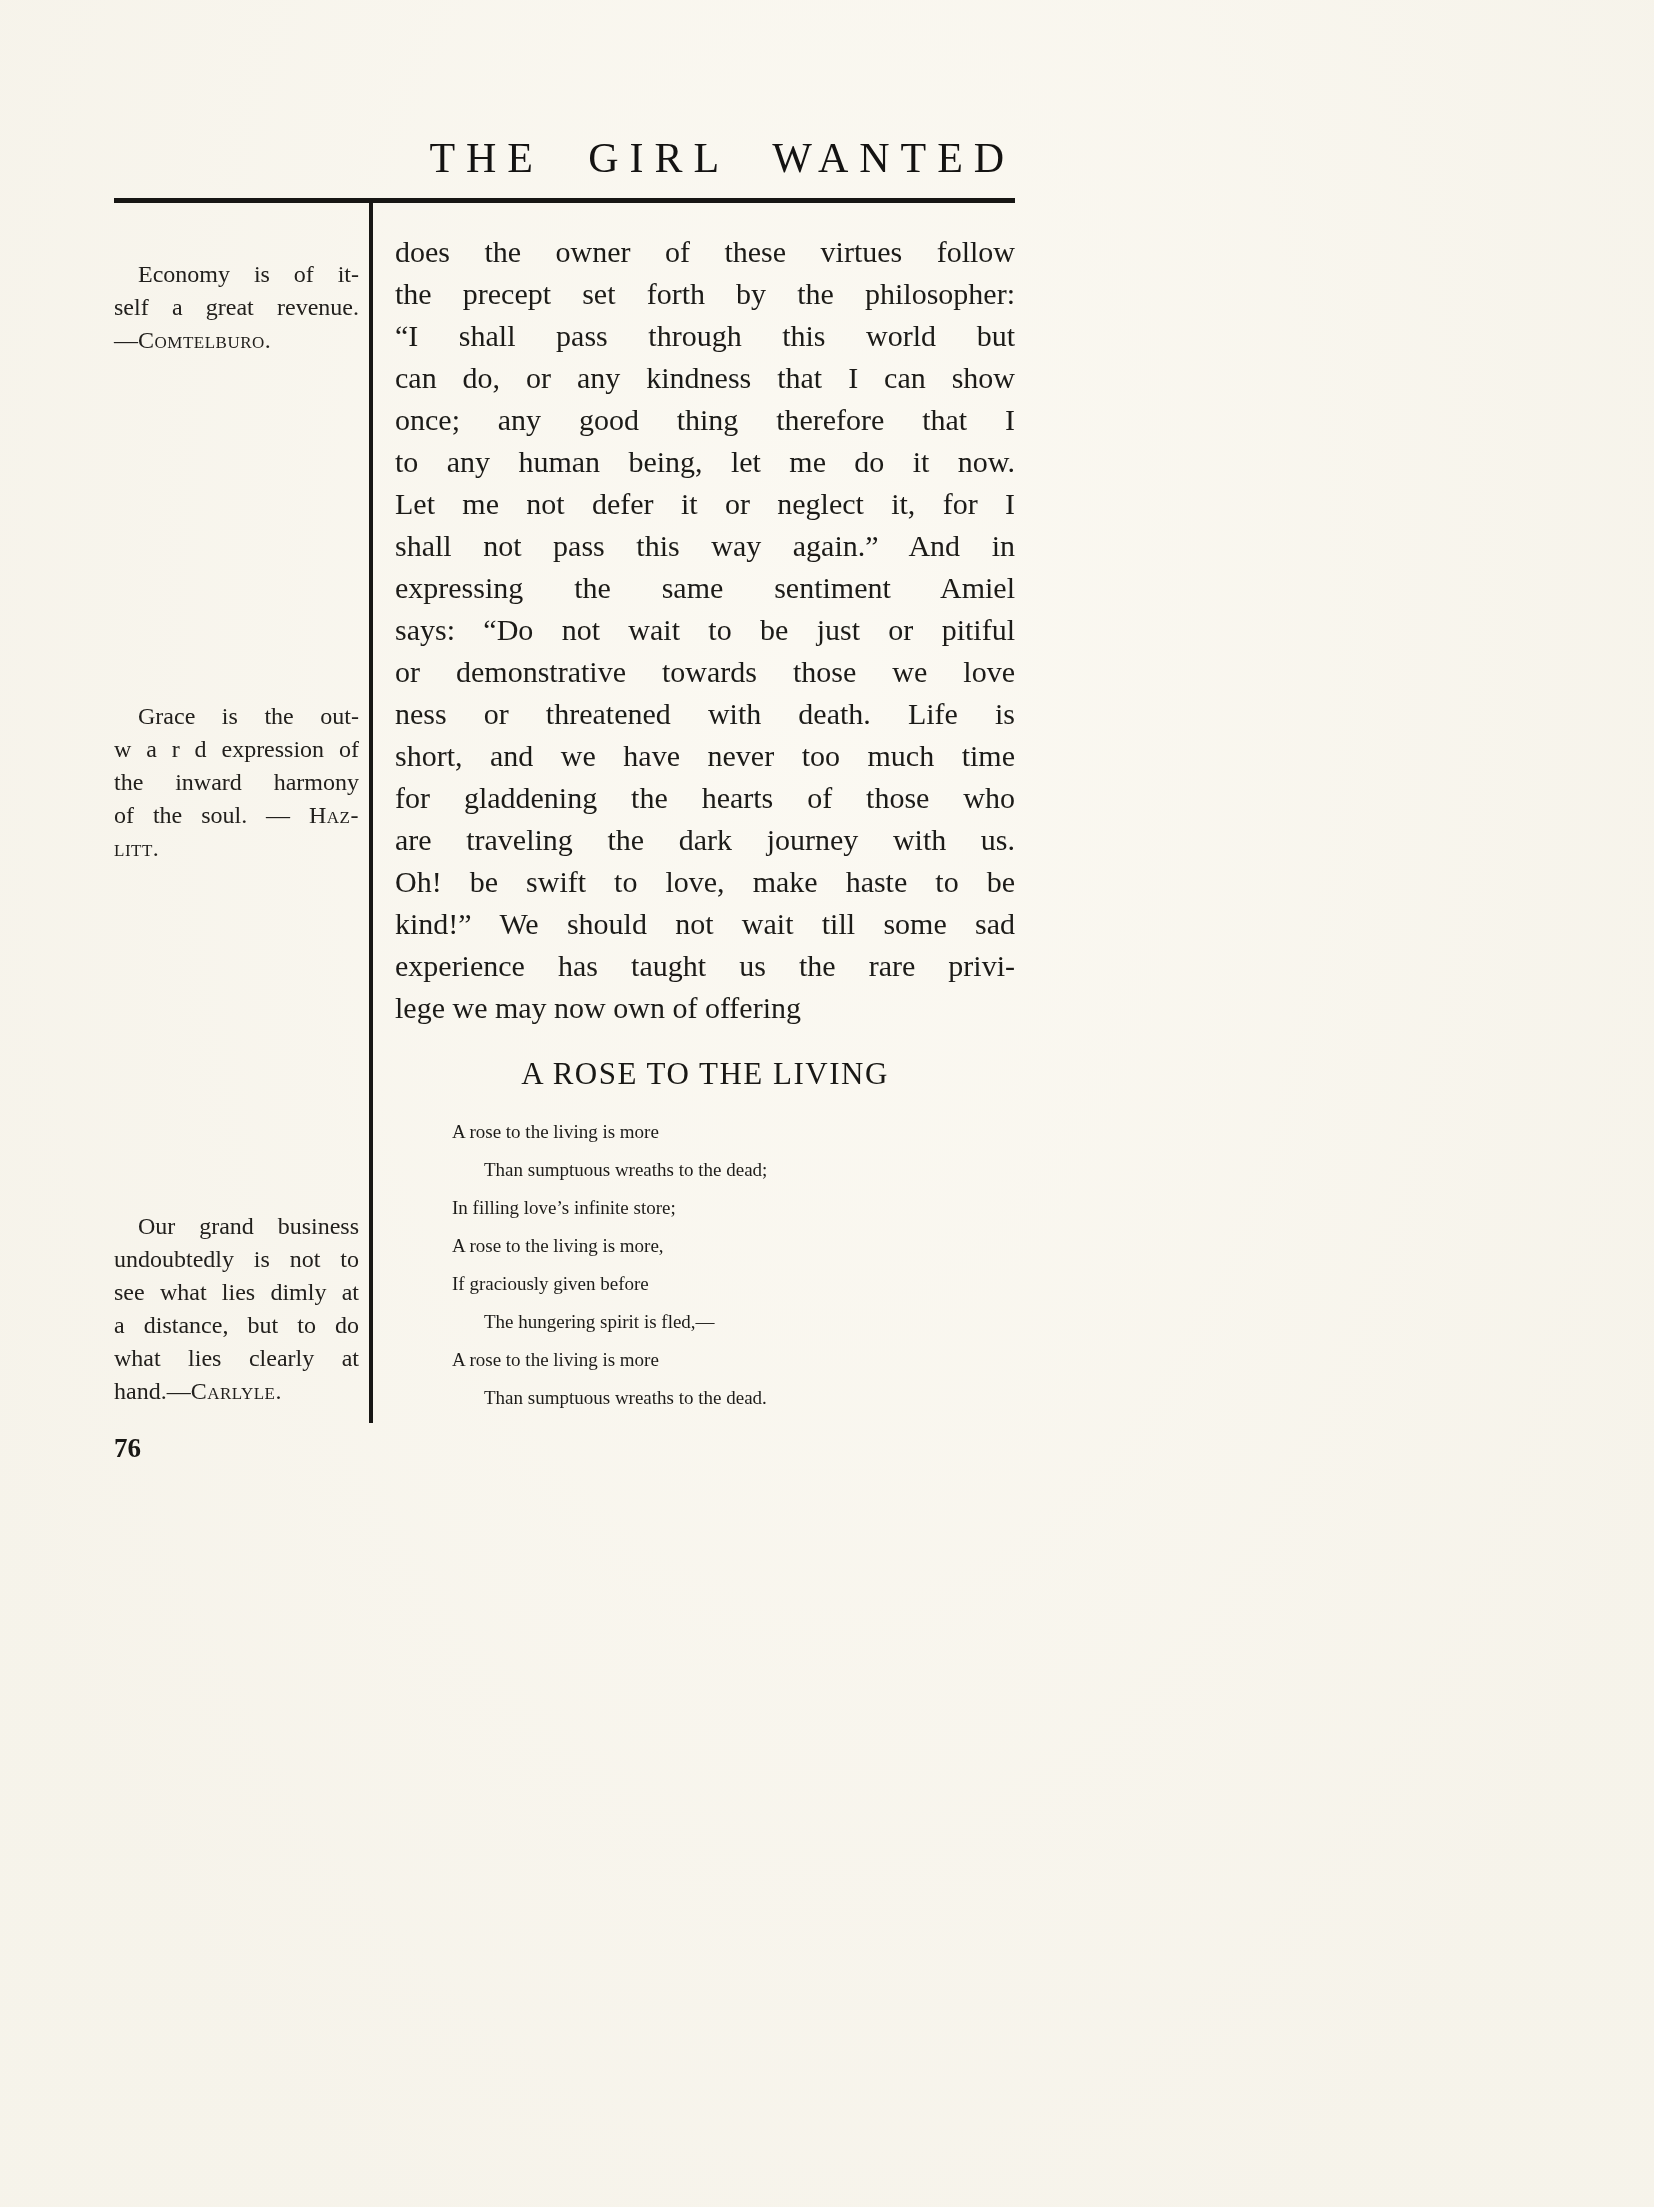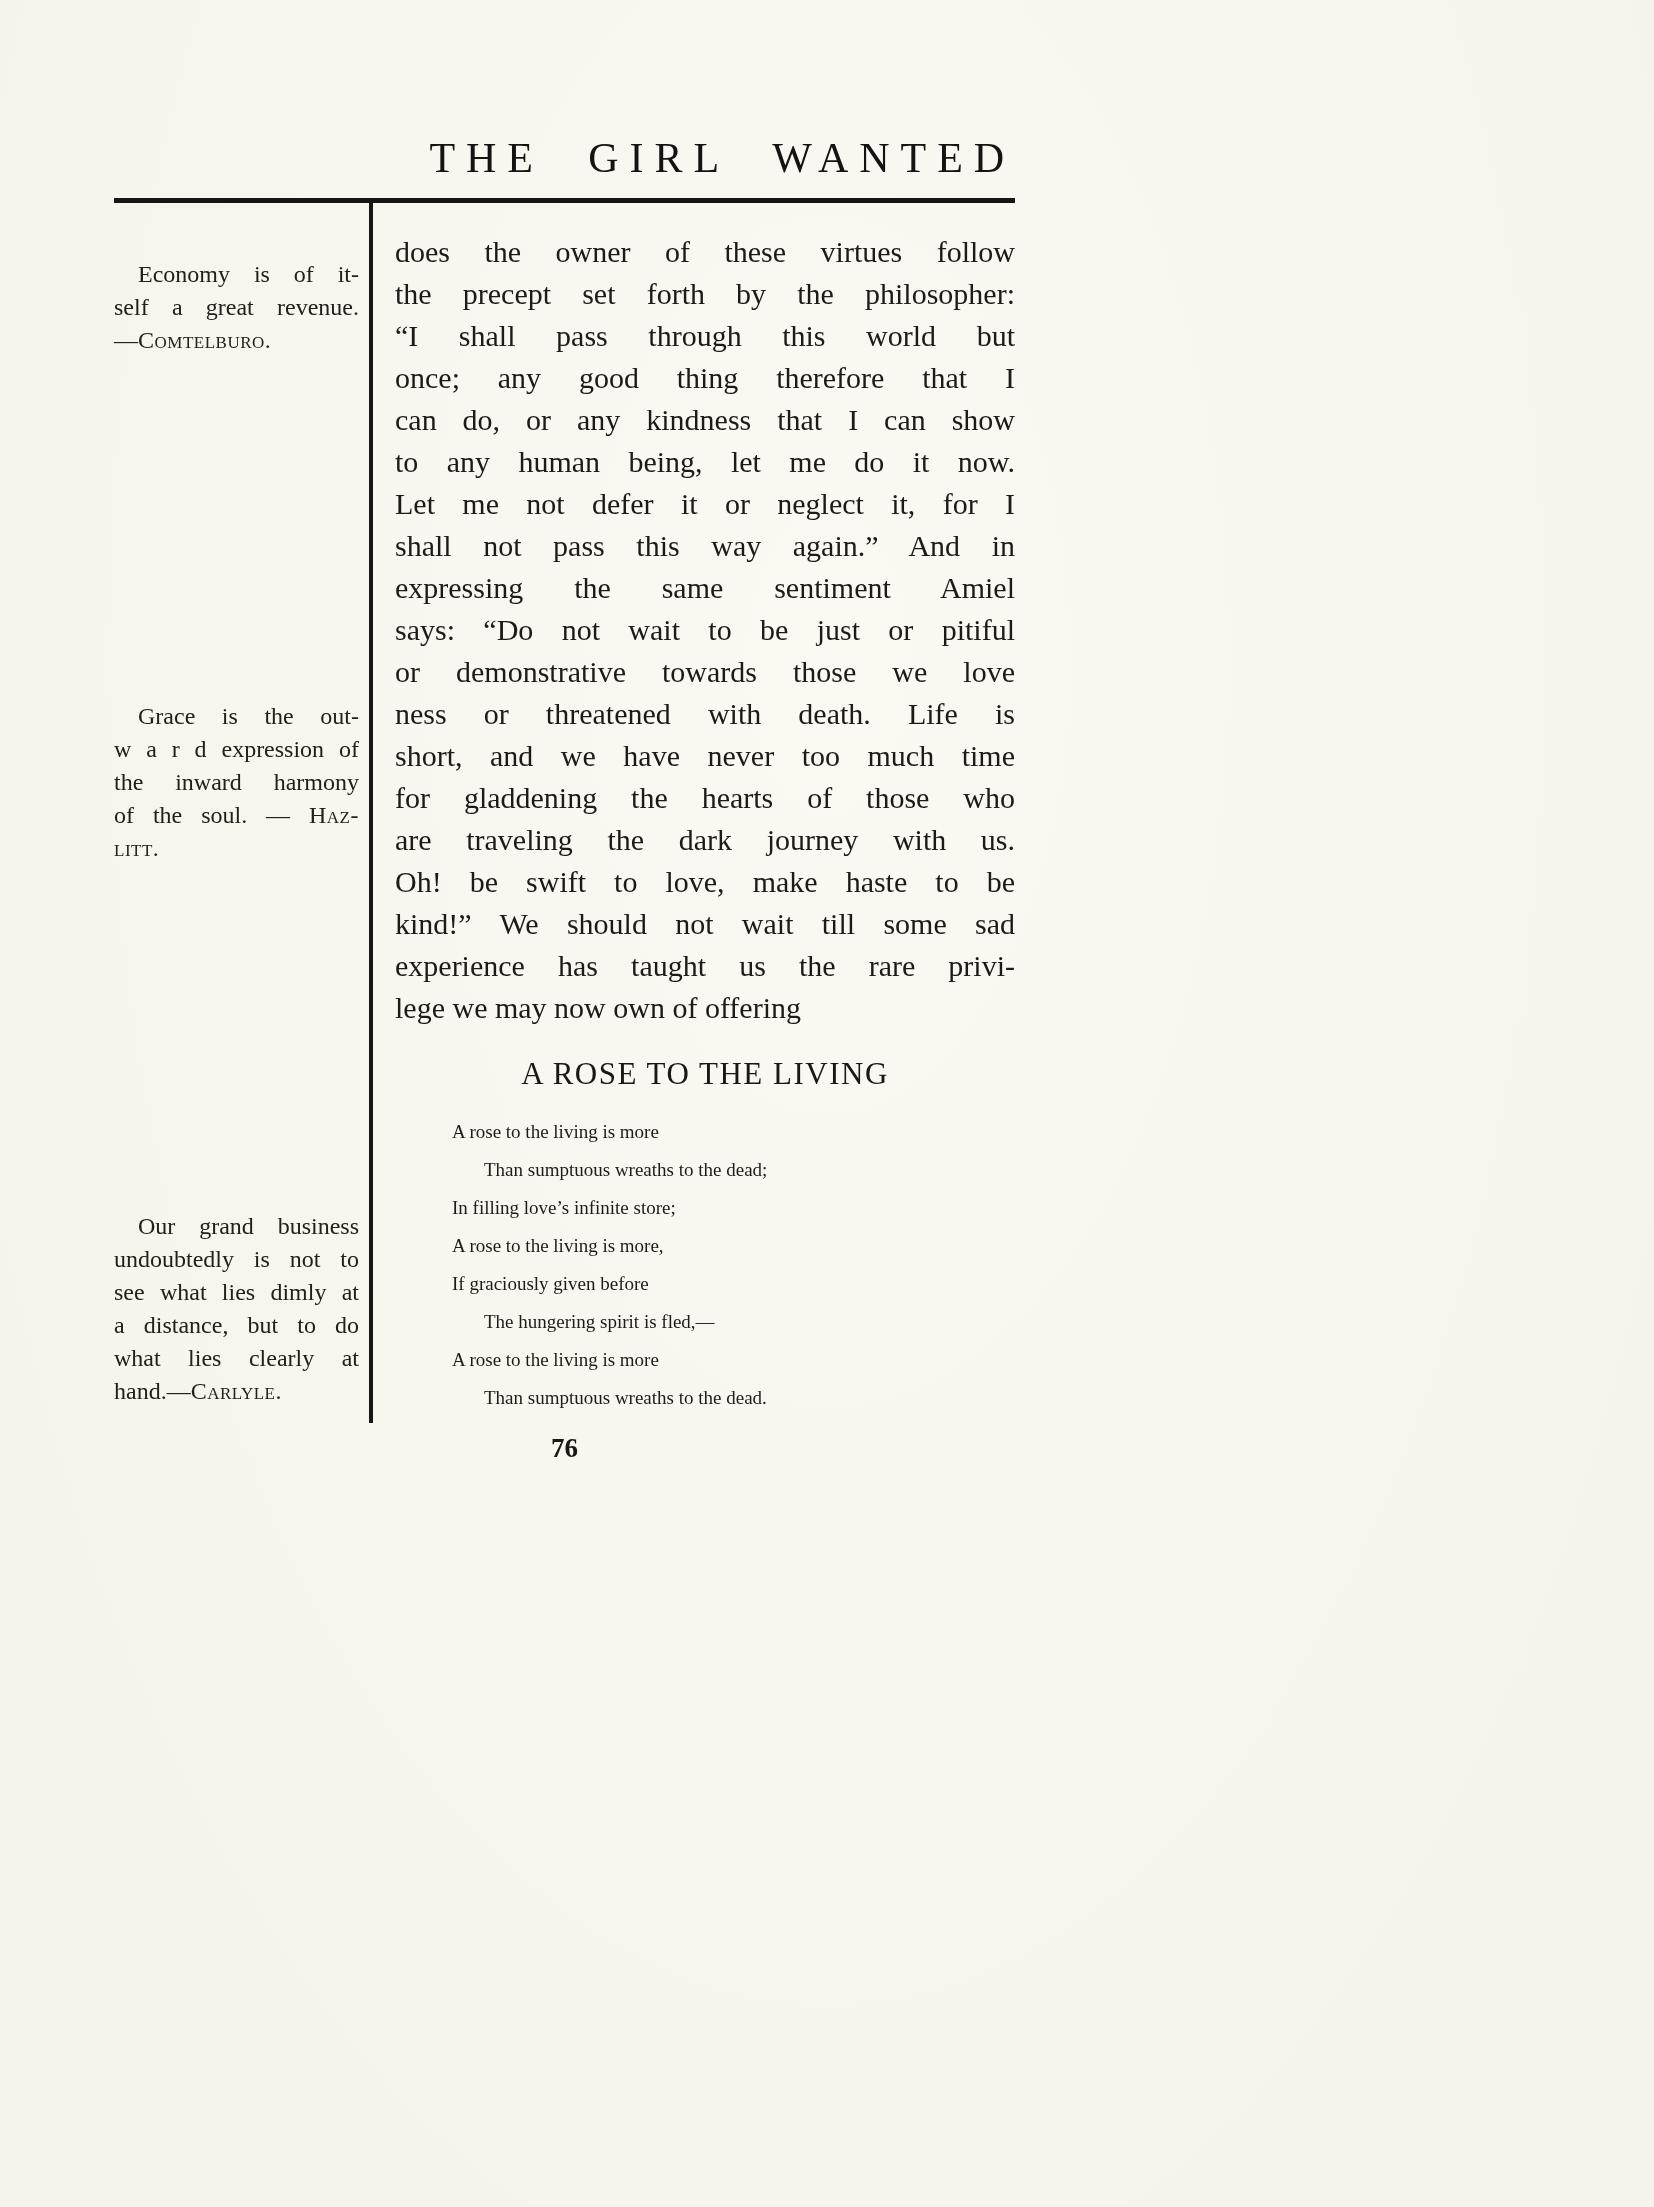--- a/index.html
+++ b/index.html
@@ -95,21 +95,21 @@
     margin-left: 57px;
     font-size: 19px;
     line-height: 38px;
     color: #1d1c19;
   }
   .poem .poem-line.indent {
     padding-left: 32px;
   }
   .page-number {
     margin-top: 10px;
-    text-align: center;
+    text-align: left;
     font-size: 27px;
     font-weight: bold;
     color: #191815;
   }
 </style>
 </head>
 <body>
 
 <div class="page">
   <div class="content">
@@ -147,22 +147,22 @@
       </div>
 
       <div class="divider"></div>
 
       <div class="main-col">
 
         <div class="body-text">
           <div class="bline j">does the owner of these virtues follow</div>
           <div class="bline j">the precept set forth by the philosopher:</div>
           <div class="bline j">“I shall pass through this world but</div>
+          <div class="bline j">can do, or any kindness that I can show</div>
           <div class="bline j">once; any good thing therefore that I</div>
-          <div class="bline j">can do, or any kindness that I can show</div>
           <div class="bline j">to any human being, let me do it now.</div>
           <div class="bline j">Let me not defer it or neglect it, for I</div>
           <div class="bline j">shall not pass this way again.” And in</div>
           <div class="bline j">expressing the same sentiment Amiel</div>
           <div class="bline j">says: “Do not wait to be just or pitiful</div>
           <div class="bline j">or demonstrative towards those we love</div>
           <div class="bline j">ness or threatened with death. Life is</div>
           <div class="bline j">short, and we have never too much time</div>
           <div class="bline j">for gladdening the hearts of those who</div>
           <div class="bline j">are traveling the dark journey with us.</div>

